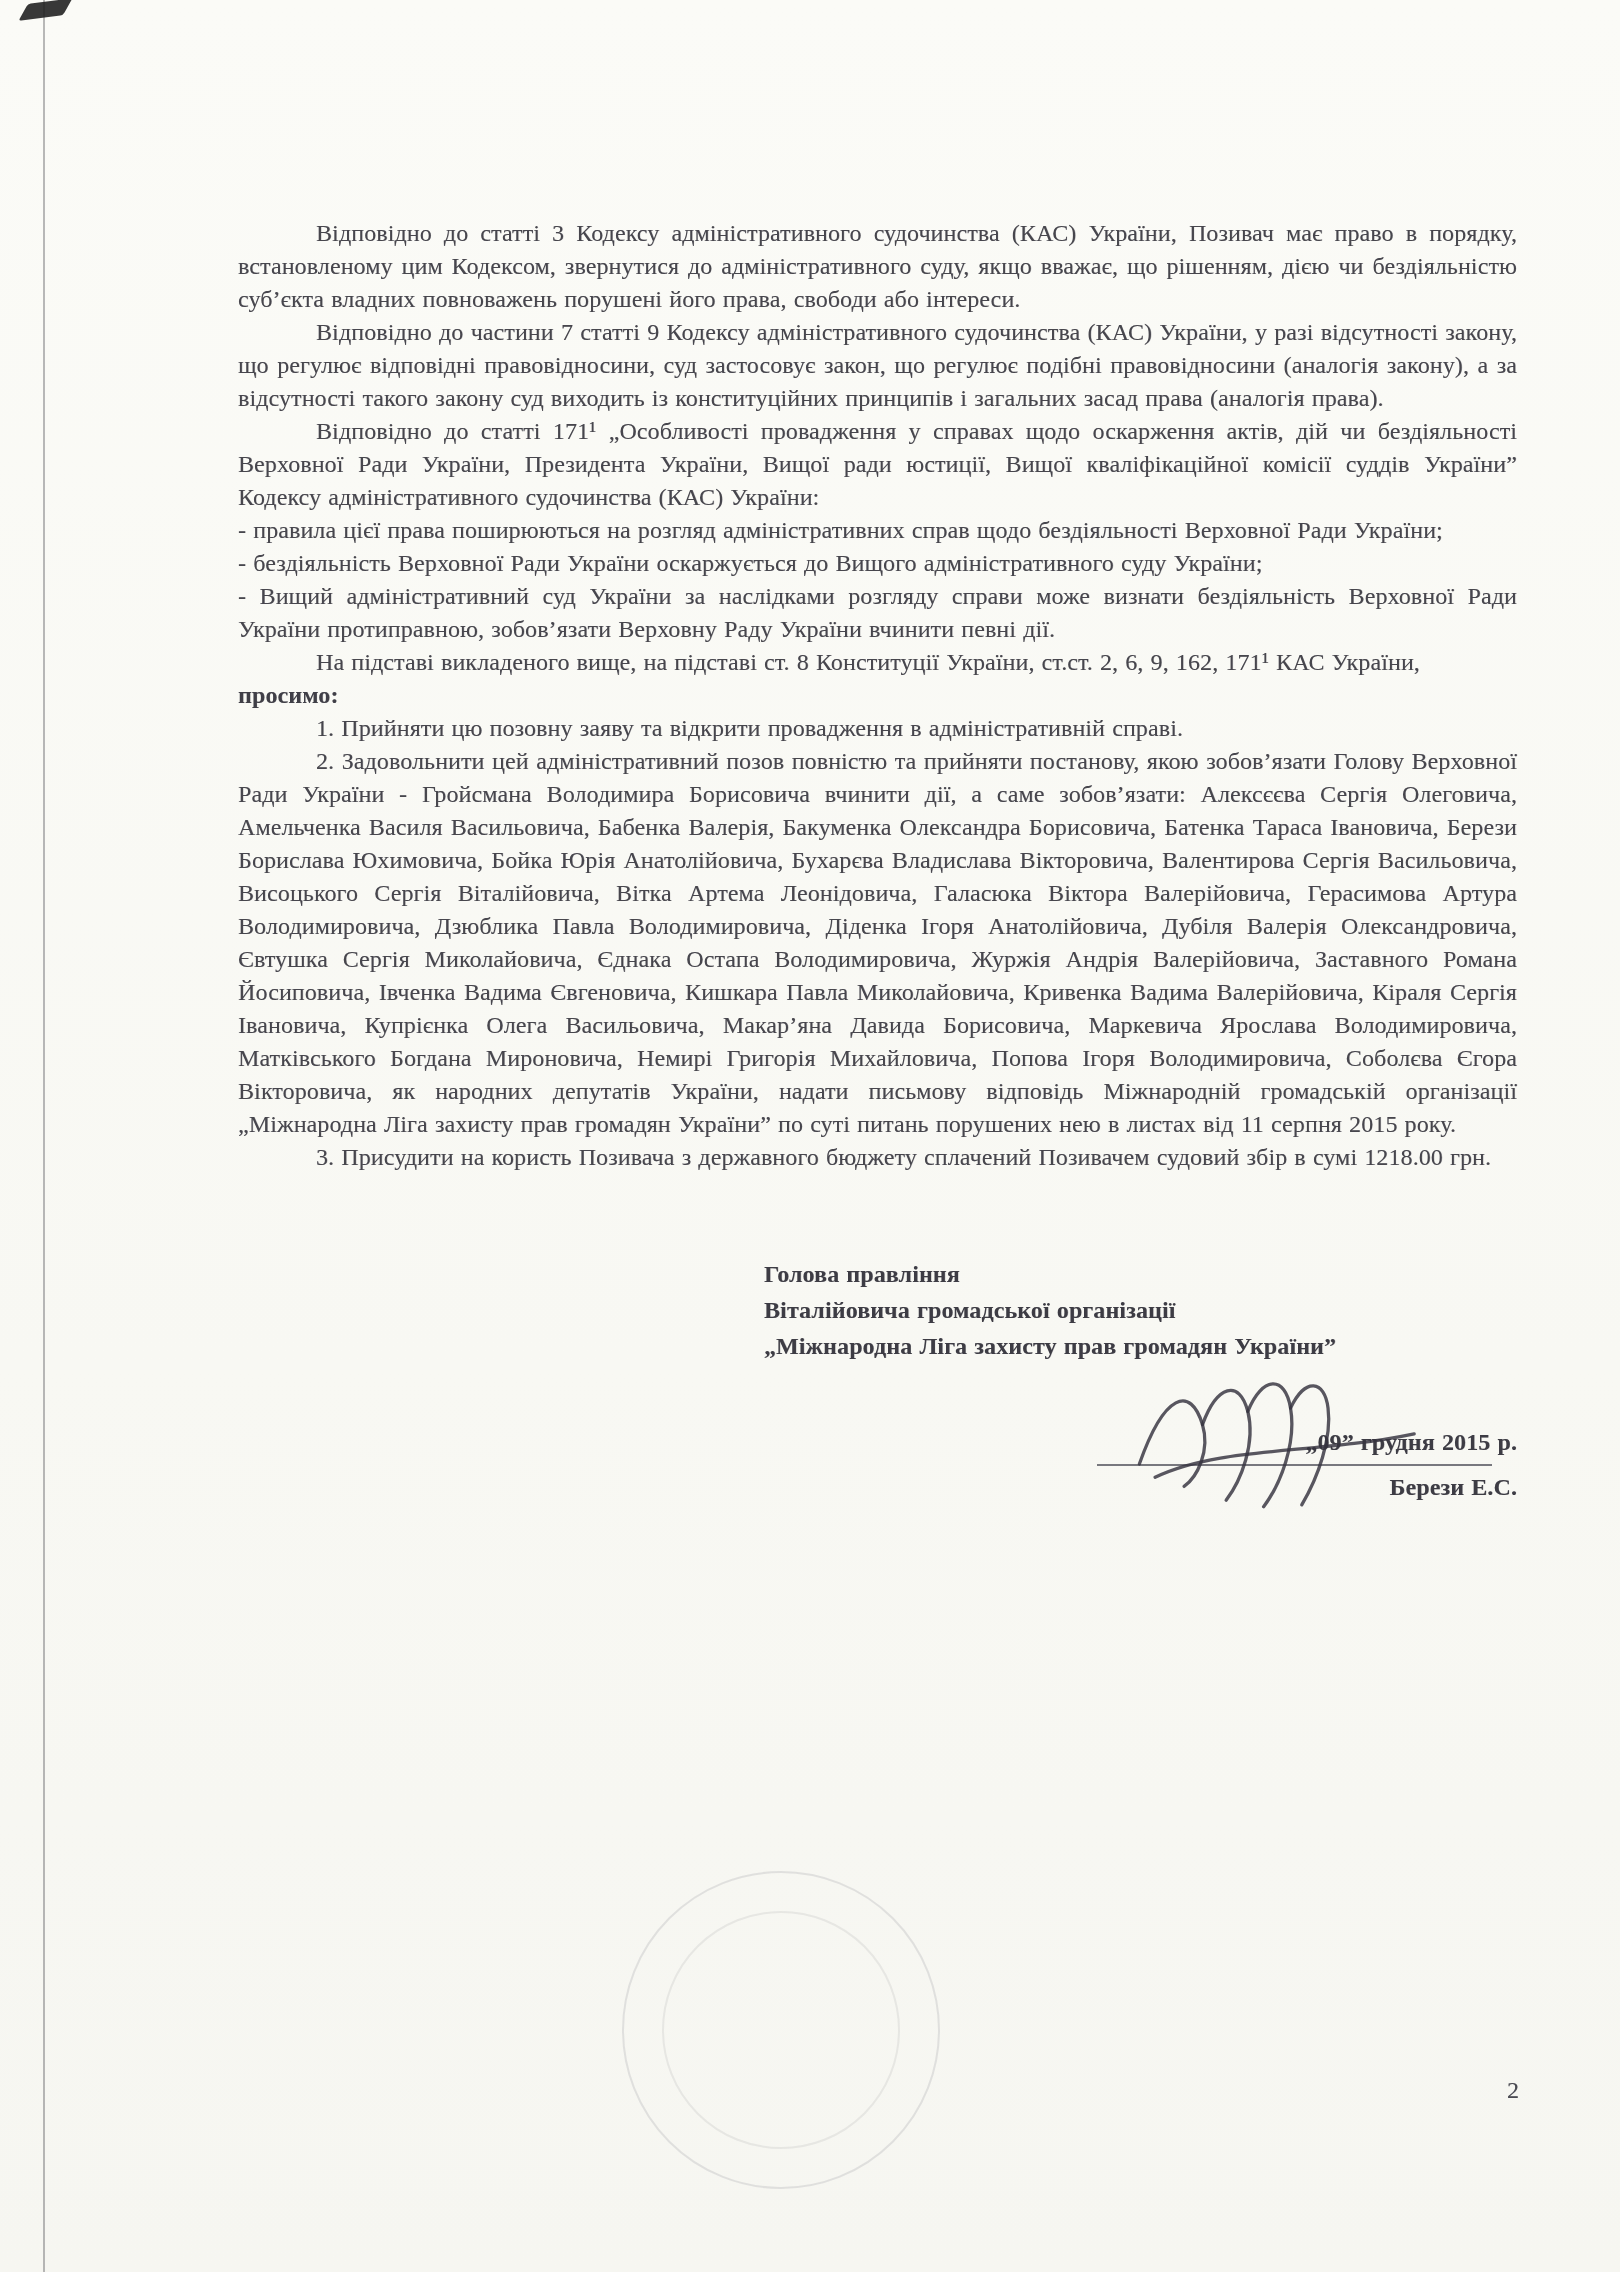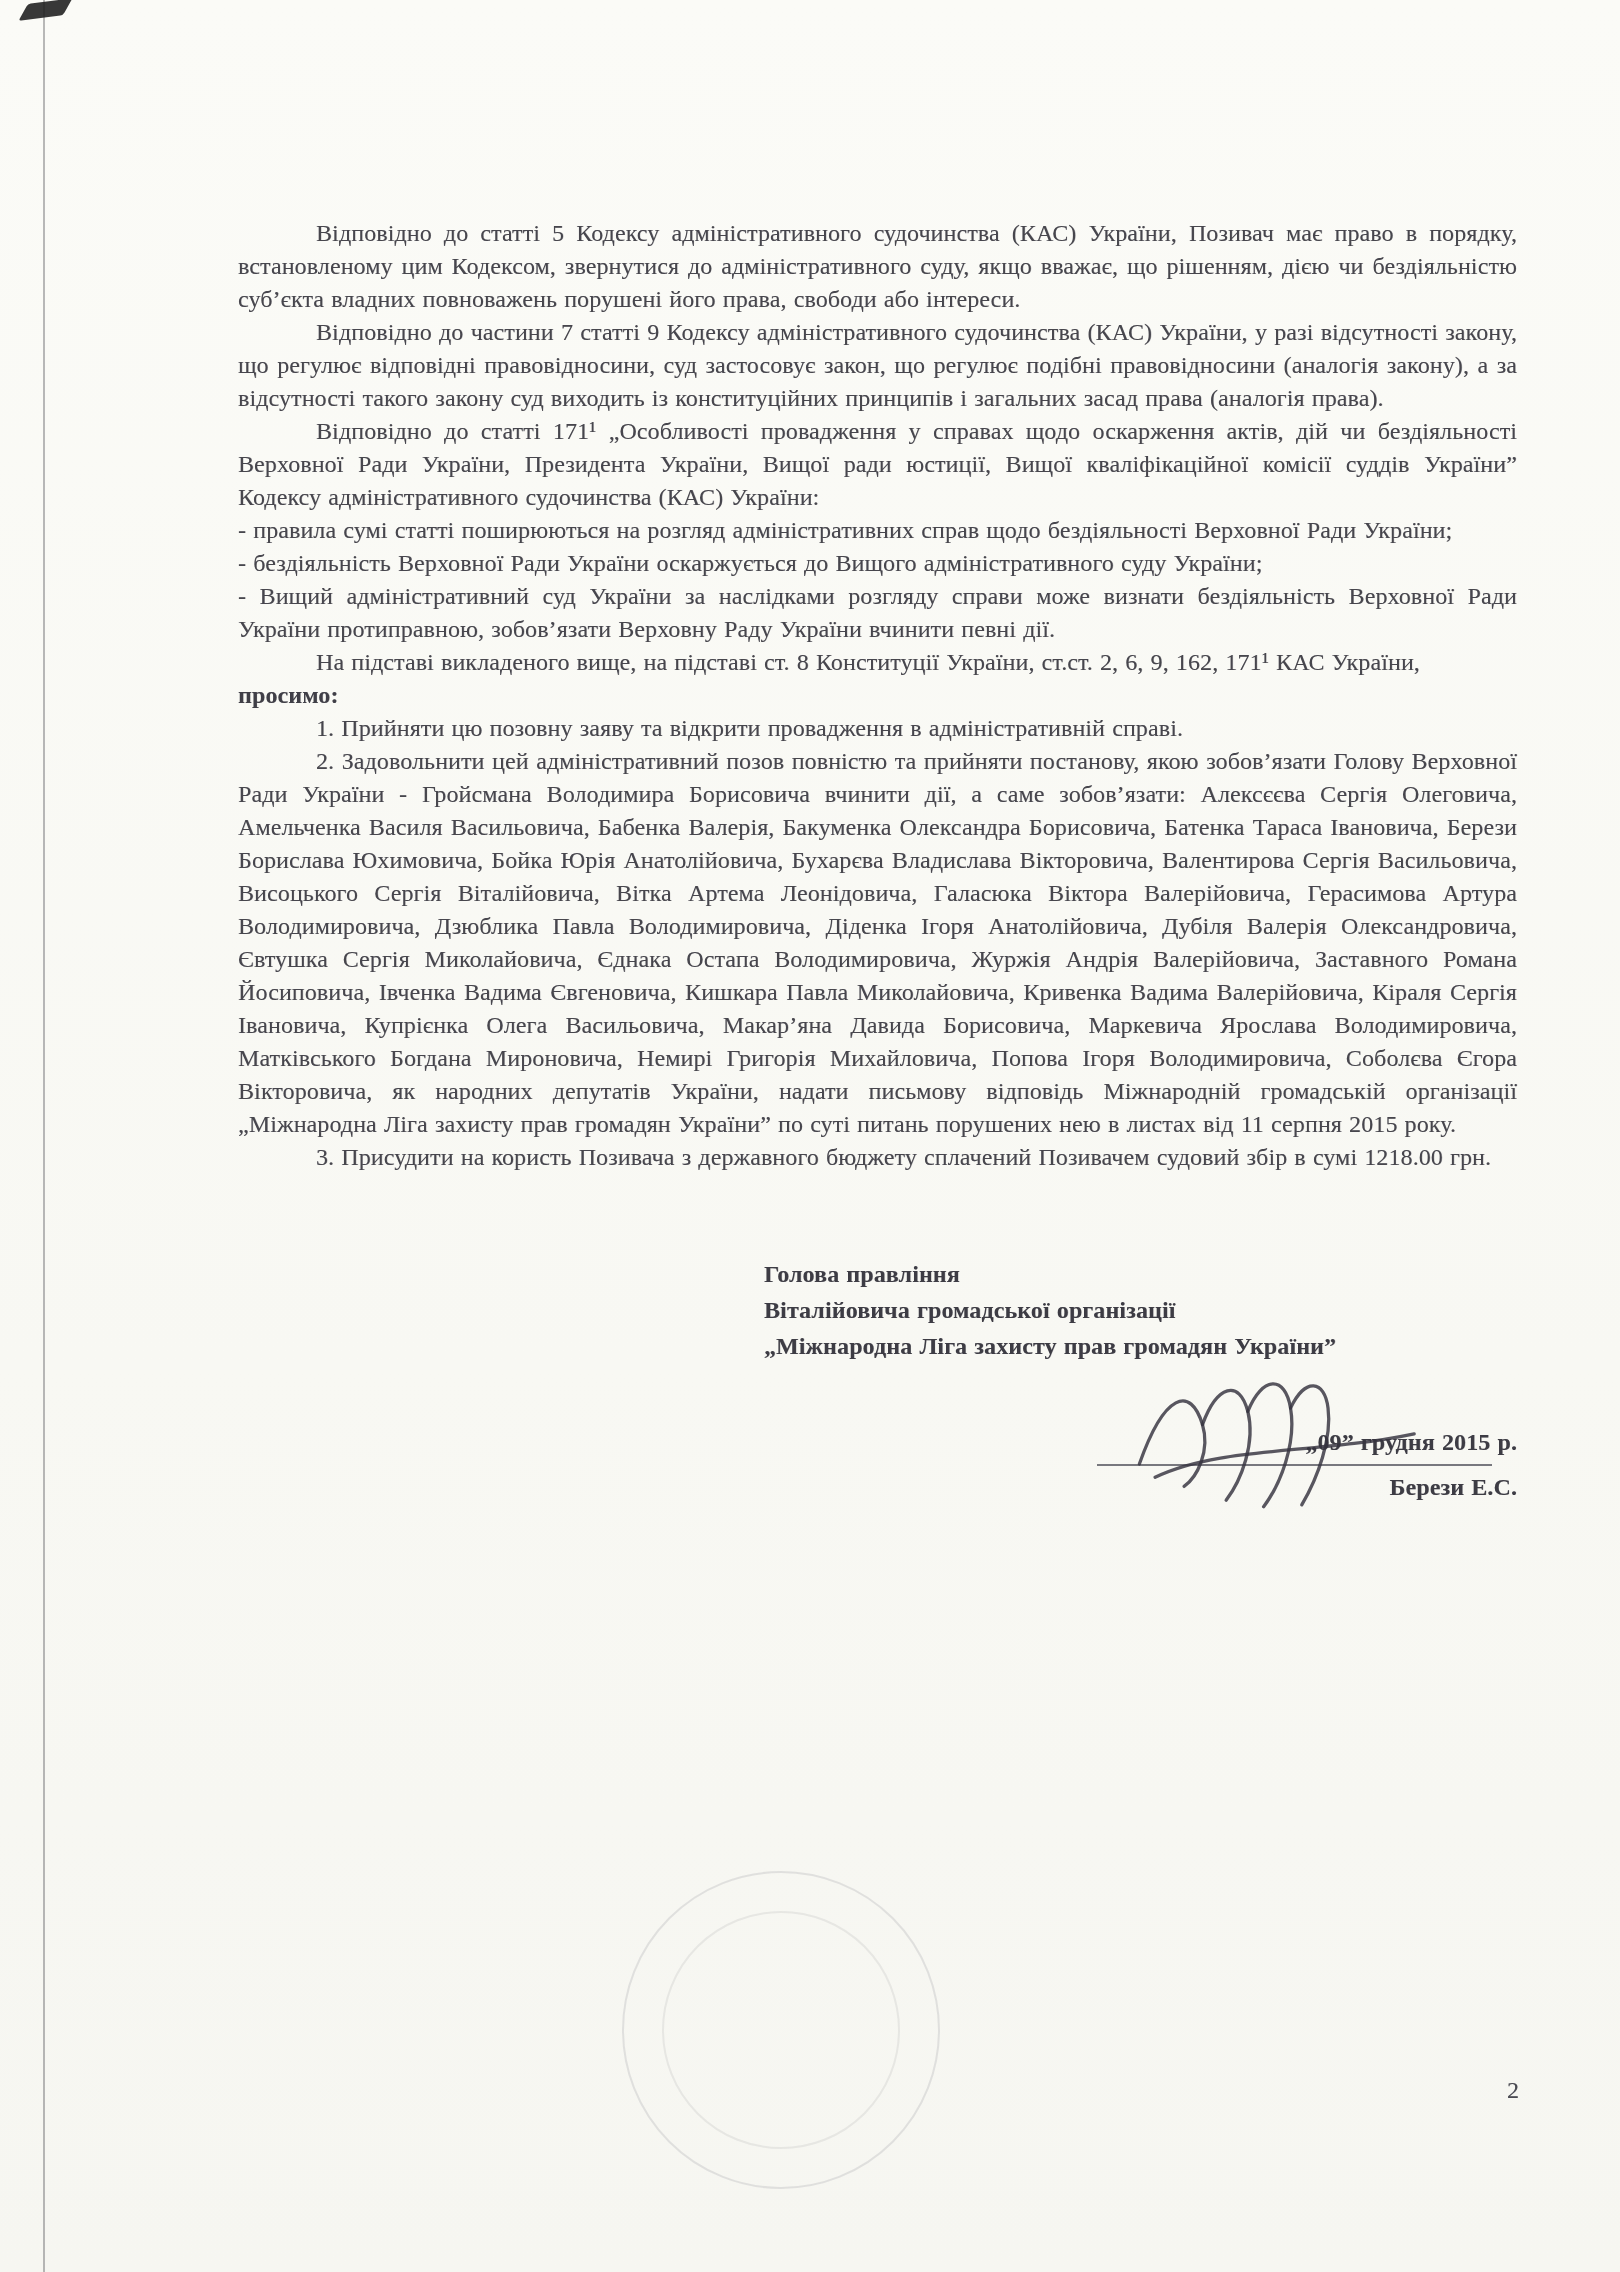--- a/index.html
+++ b/index.html
@@ -112,26 +112,26 @@
 </head>
 <body>
 
 <div class="page">
 
   <div class="edge-line"></div>
   <div class="corner-mark"></div>
 
   <main class="content">
 
-    <p class="para indent gap">Відповідно до статті 5 Кодексу адміністративного судочинства (КАС) України, Позивач має право в порядку, встановленому цим Кодексом, звернутися до адміністративного суду, якщо вважає, що рішенням, дією чи бездіяльністю суб’єкта владних повноважень порушені його права, свободи або інтереси.</p>
+    <p class="para indent gap">Відповідно до статті 3 Кодексу адміністративного судочинства (КАС) України, Позивач має право в порядку, встановленому цим Кодексом, звернутися до адміністративного суду, якщо вважає, що рішенням, дією чи бездіяльністю суб’єкта владних повноважень порушені його права, свободи або інтереси.</p>
 
     <p class="para indent gap">Відповідно до частини 7 статті 9 Кодексу адміністративного судочинства (КАС) України, у разі відсутності закону, що регулює відповідні правовідносини, суд застосовує закон, що регулює подібні правовідносини (аналогія закону), а за відсутності такого закону суд виходить із конституційних принципів і загальних засад права (аналогія права).</p>
 
     <p class="para indent">Відповідно до статті 171¹ „Особливості провадження у справах щодо оскарження актів, дій чи бездіяльності Верховної Ради України, Президента України, Вищої ради юстиції, Вищої кваліфікаційної комісії суддів України” Кодексу адміністративного судочинства (КАС) України:</p>
-    <p class="para">- правила сумі статті поширюються на розгляд адміністративних справ щодо бездіяльності Верховної Ради України;</p>
+    <p class="para">- правила цієї права поширюються на розгляд адміністративних справ щодо бездіяльності Верховної Ради України;</p>
     <p class="para">- бездіяльність Верховної Ради України оскаржується до Вищого адміністративного суду України;</p>
     <p class="para">- Вищий адміністративний суд України за наслідками розгляду справи може визнати бездіяльність Верховної Ради України протиправною, зобов’язати Верховну Раду України вчинити певні дії.</p>
 
     <p class="para indent">На підставі викладеного вище, на підставі ст. 8 Конституції України, ст.ст. 2, 6, 9, 162, 171¹ КАС України,</p>
 
     <p class="para request-heading">просимо:</p>
 
     <p class="para indent">1. Прийняти цю позовну заяву та відкрити провадження в адміністративній справі.</p>
     <p class="para indent">2. Задовольнити цей адміністративний позов повністю та прийняти постанову, якою зобов’язати Голову Верховної Ради України - Гройсмана Володимира Борисовича вчинити дії, а саме зобов’язати: Алексєєва Сергія Олеговича, Амельченка Василя Васильовича, Бабенка Валерія, Бакуменка Олександра Борисовича, Батенка Тараса Івановича, Берези Борислава Юхимовича, Бойка Юрія Анатолійовича, Бухарєва Владислава Вікторовича, Валентирова Сергія Васильовича, Висоцького Сергія Віталійовича, Вітка Артема Леонідовича, Галасюка Віктора Валерійовича, Герасимова Артура Володимировича, Дзюблика Павла Володимировича, Діденка Ігоря Анатолійовича, Дубіля Валерія Олександровича, Євтушка Сергія Миколайовича, Єднака Остапа Володимировича, Журжія Андрія Валерійовича, Заставного Романа Йосиповича, Івченка Вадима Євгеновича, Кишкара Павла Миколайовича, Кривенка Вадима Валерійовича, Кіраля Сергія Івановича, Купрієнка Олега Васильовича, Макар’яна Давида Борисовича, Маркевича Ярослава Володимировича, Матківського Богдана Мироновича, Немирі Григорія Михайловича, Попова Ігоря Володимировича, Соболєва Єгора Вікторовича, як народних депутатів України, надати письмову відповідь Міжнародній громадській організації „Міжнародна Ліга захисту прав громадян України” по суті питань порушених нею в листах від 11 серпня 2015 року.</p>
     <p class="para indent r3">3. Присудити на користь Позивача з державного бюджету сплачений Позивачем судовий збір в сумі 1218.00 грн.</p>

